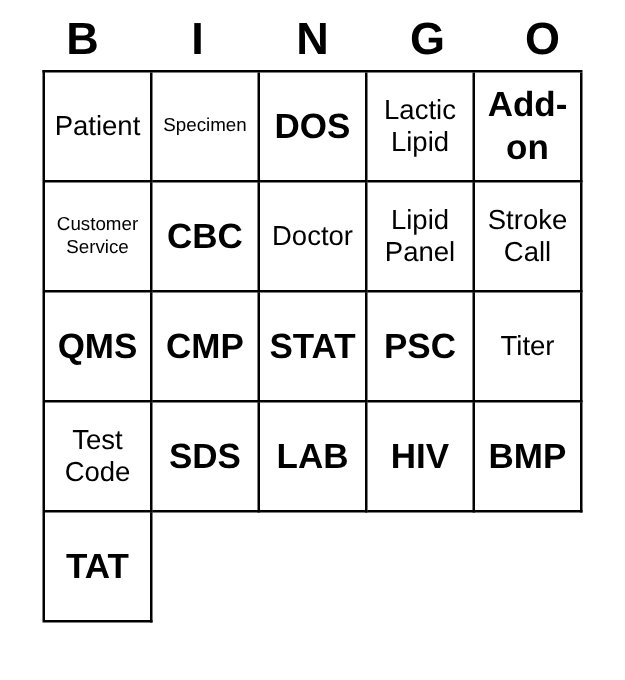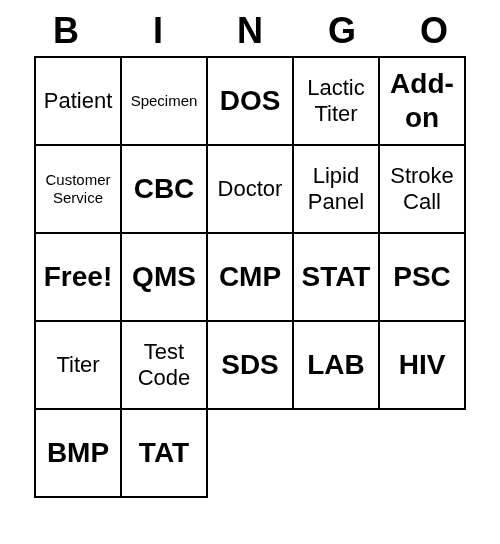--- a/index.html
+++ b/index.html
@@ -65,28 +65,27 @@
     <div class="bingo-header-cell">I</div>
     <div class="bingo-header-cell">N</div>
     <div class="bingo-header-cell">G</div>
     <div class="bingo-header-cell">O</div>
   </div>
 
 <div class="bingo-grid">
 <div class="bingo-cell medium">Patient</div>
     <div class="bingo-cell small">Specimen</div>
     <div class="bingo-cell large">DOS</div>
-    <div class="bingo-cell medium">Lactic Titer</div>
+    <div class="bingo-cell medium">Lactic Lipid</div>
     <div class="bingo-cell large">Add-on</div>
     <div class="bingo-cell small">Customer Service</div>
     <div class="bingo-cell large">CBC</div>
     <div class="bingo-cell medium">Doctor</div>
     <div class="bingo-cell medium">Lipid Panel</div>
     <div class="bingo-cell medium">Stroke Call</div>
-    <div class="bingo-cell large">Free!</div>
     <div class="bingo-cell large">QMS</div>
     <div class="bingo-cell large">CMP</div>
     <div class="bingo-cell large">STAT</div>
     <div class="bingo-cell large">PSC</div>
     <div class="bingo-cell medium">Titer</div>
     <div class="bingo-cell medium">Test Code</div>
     <div class="bingo-cell large">SDS</div>
     <div class="bingo-cell large">LAB</div>
     <div class="bingo-cell large">HIV</div>
     <div class="bingo-cell large">BMP</div>

